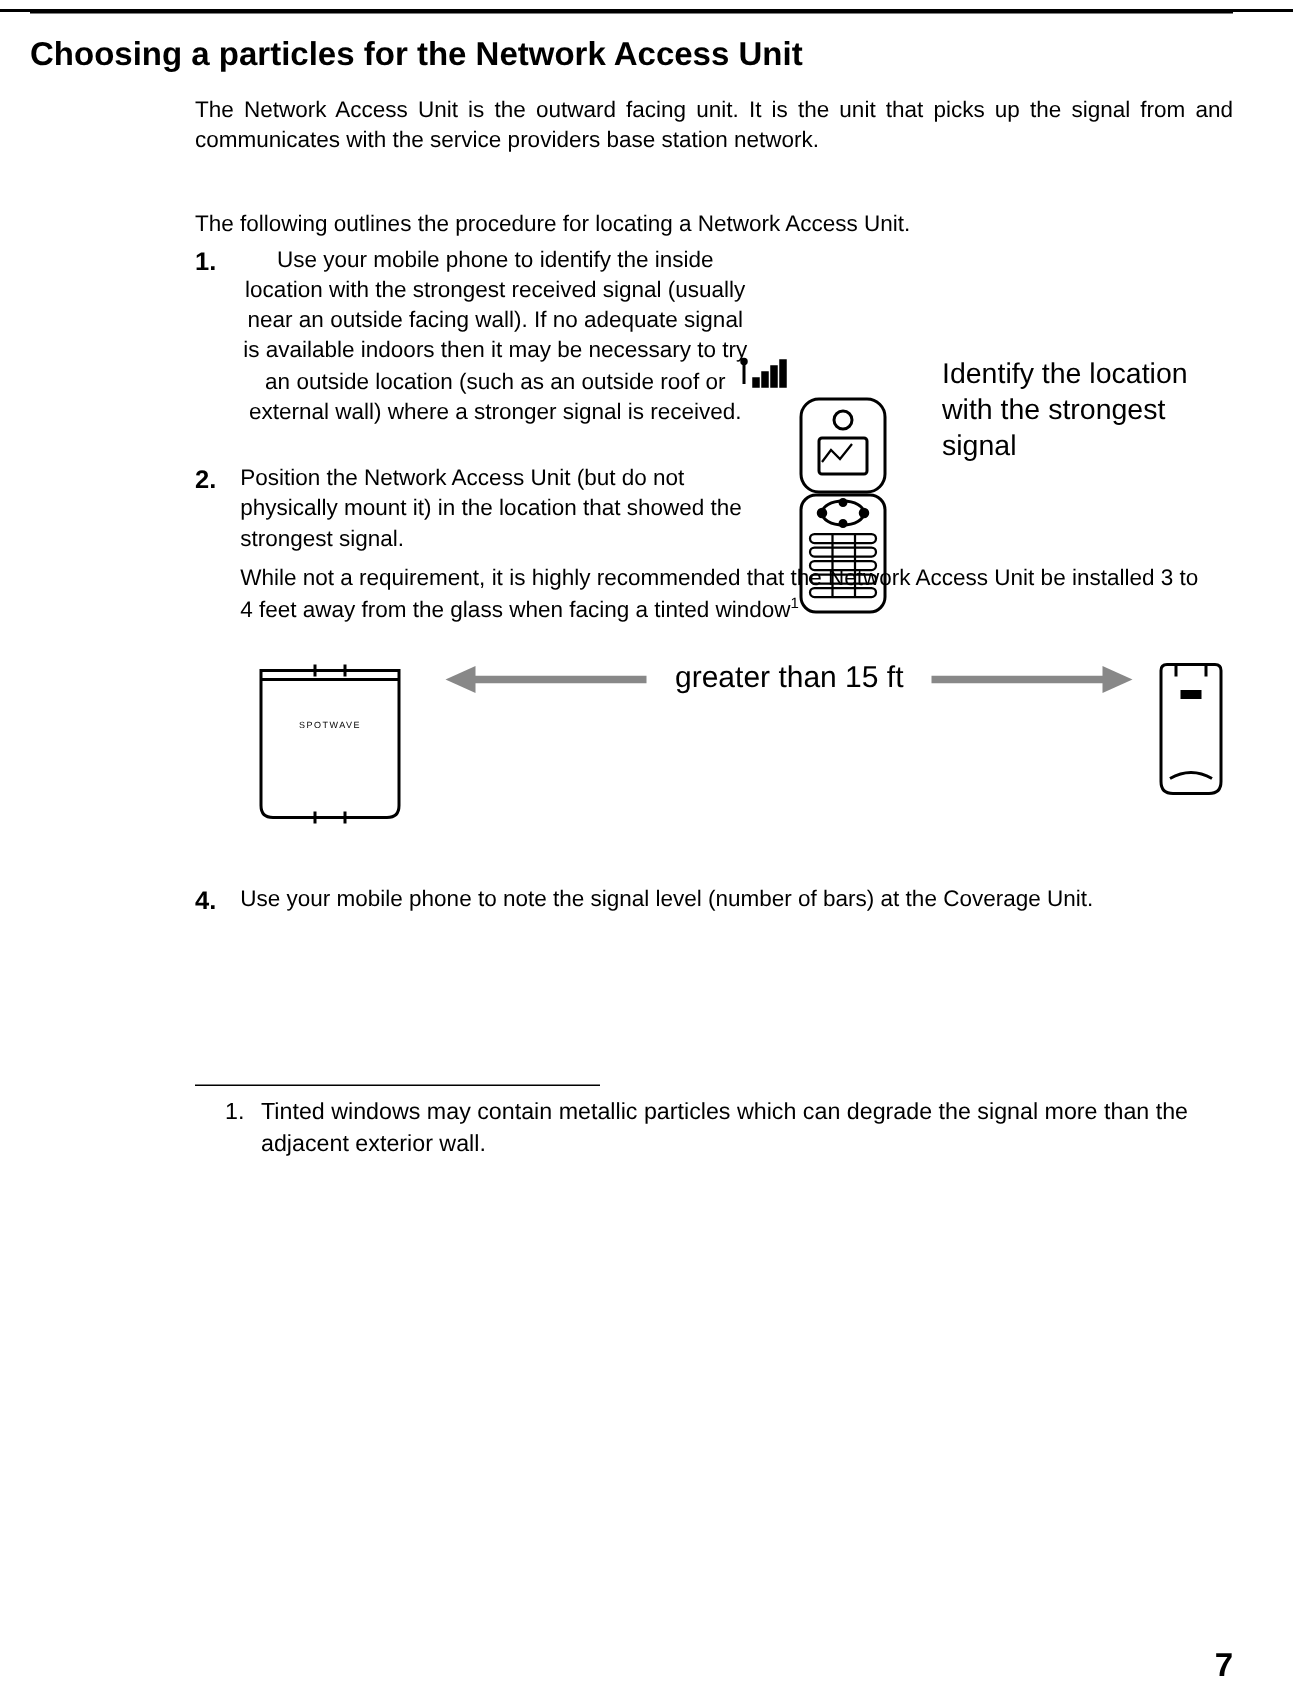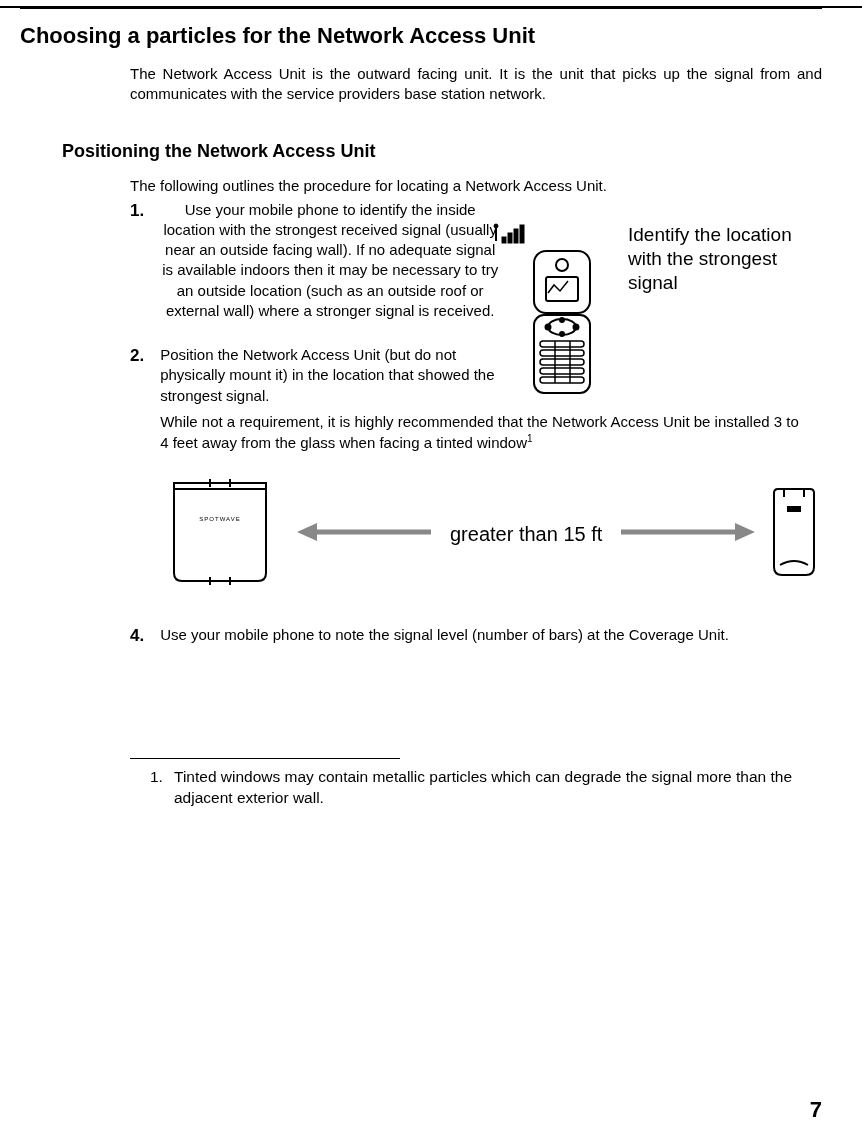--- a/index.html
+++ b/index.html
@@ -78,38 +78,38 @@
   .step2-first {
     width: 340px;
     display:inline-block;
     vertical-align:top;
   }
   .step-extra {
     margin-top: 6px;
   }
   .fig1 {
     position: absolute;
-    top: 215px;
+    top: 230px;
     left: 490px;
     width: 340px;
   }
   .fig1-caption {
     font-size: 19px;
     line-height: 1.25;
     text-align: left;
   }
   .fig1-inner {
     display:flex;
     align-items:flex-start;
     gap:18px;
   }
   .fig2 {
     margin: 18px 0 10px 140px;
     display:flex;
-    align-items:center;
+    align-items:flex-start;
     gap: 15px;
   }
   .fig2-label {
     font-size: 20px;
   }
   .footnote-rule {
     border: none;
     border-top: 1px solid #000;
     width: 270px;
     margin: 110px 0 8px 110px;
@@ -137,21 +137,20 @@
 <body>
 
 <div class="page">
 
   <hr class="rule">
 
   <h1 class="section-title">Choosing a particles for the Network Access Unit</h1>
 
   <p class="intro">The Network Access Unit is the outward facing unit. It is the unit that picks up the signal from and communicates with the service providers base station network.</p>
 
-  <h2 class="subsection-title">Positioning the Network Access Unit</h2>
   <p class="sub-intro">The following outlines the procedure for locating a Network Access Unit.</p>
 
   <div class="step-block">
     <span class="step-num">1.</span>
     <span class="step-body step1-body">Use your mobile phone to identify the inside location with the strongest received signal (usually near an outside facing wall). If no adequate signal is available indoors then it may be necessary to try an outside location (such as an outside roof or external wall) where a stronger signal is received.</span>
   </div>
 
   <div class="fig1">
     <div class="fig1-inner">
       <span>

